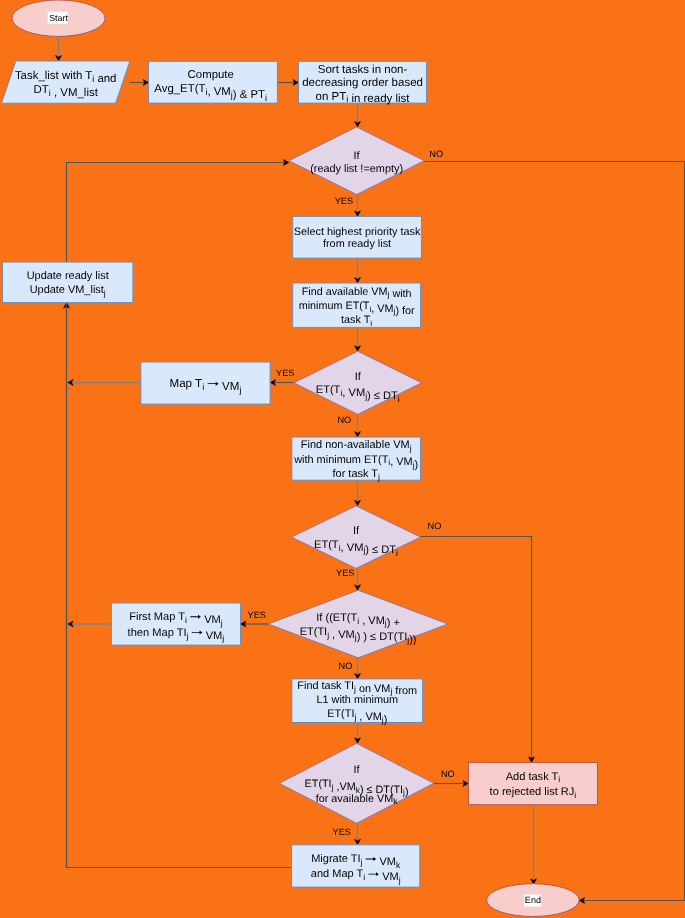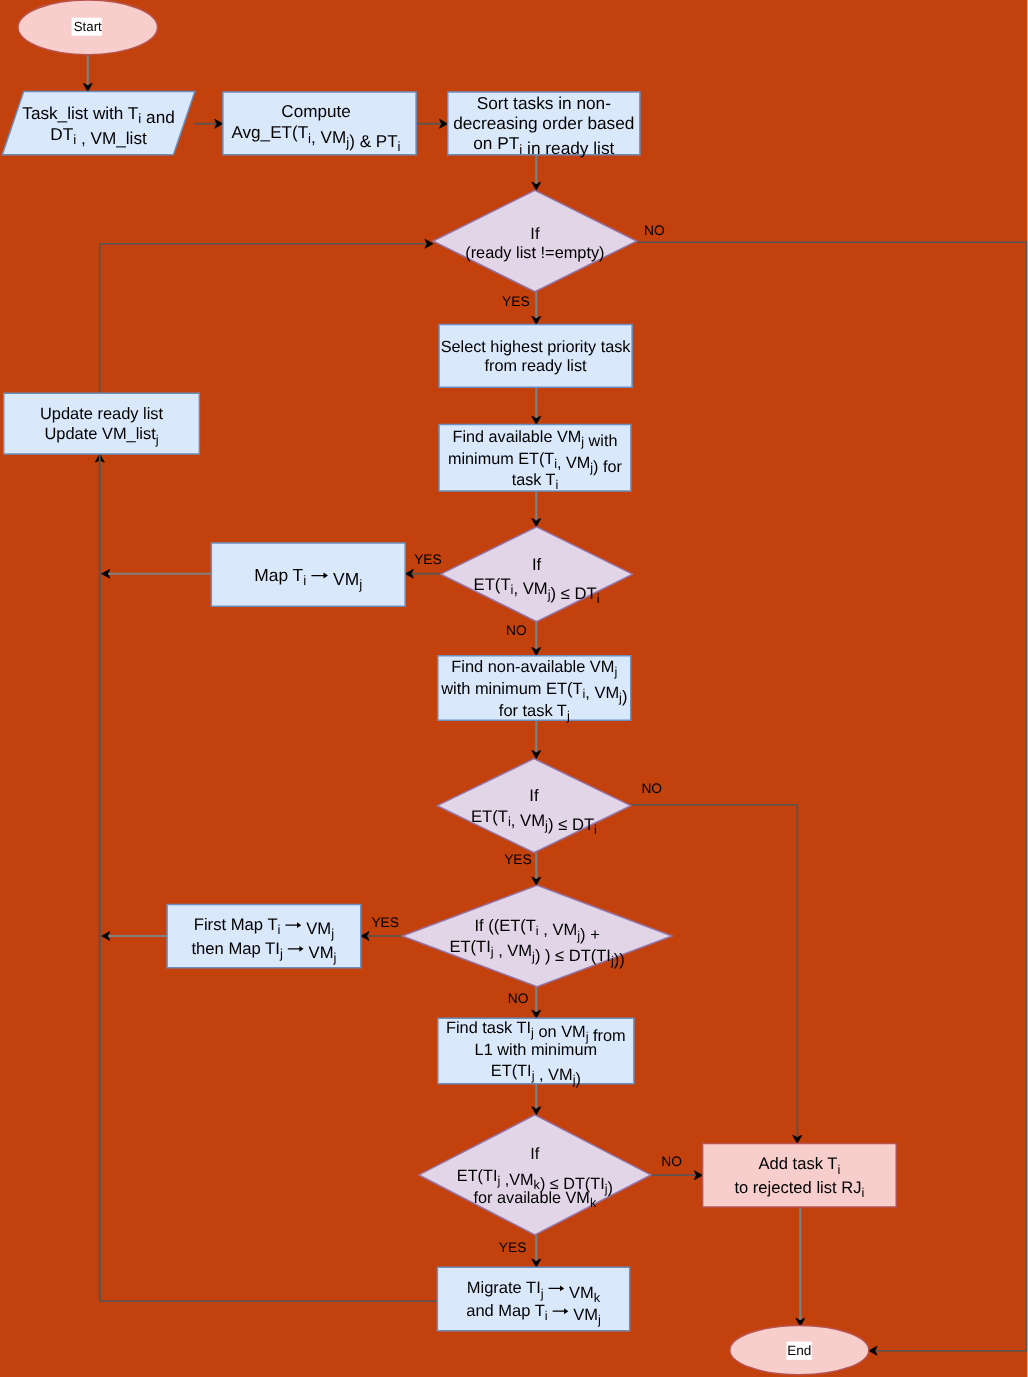--- a/index.html
+++ b/index.html
@@ -1,20 +1,20 @@
 <!DOCTYPE html>
 <html><head>
 <meta charset="utf-8">
 <title>Flowchart</title>
 <style>
   html,body{margin:0;padding:0;background:#ffffff;}
   body{width:685px;height:918px;overflow:hidden;
        font-family:"Liberation Sans",sans-serif;
        -webkit-font-smoothing:antialiased;text-rendering:geometricPrecision;}
-  #stage{position:relative;width:685px;height:918px;background:#c2410c;}
+  #stage{position:relative;width:685px;height:918px;background:#f97316;}
   svg#chart{display:block;position:absolute;left:0;top:0;}
   text{font-family:"Liberation Sans",sans-serif;fill:#000000;}
   .lbl{text-anchor:middle;}
 </style>
 </head>
 <body>
 
 <div id="stage">
 <svg id="chart" width="685" height="918" viewBox="0 0 685 918" xmlns="http://www.w3.org/2000/svg">
   <defs>

